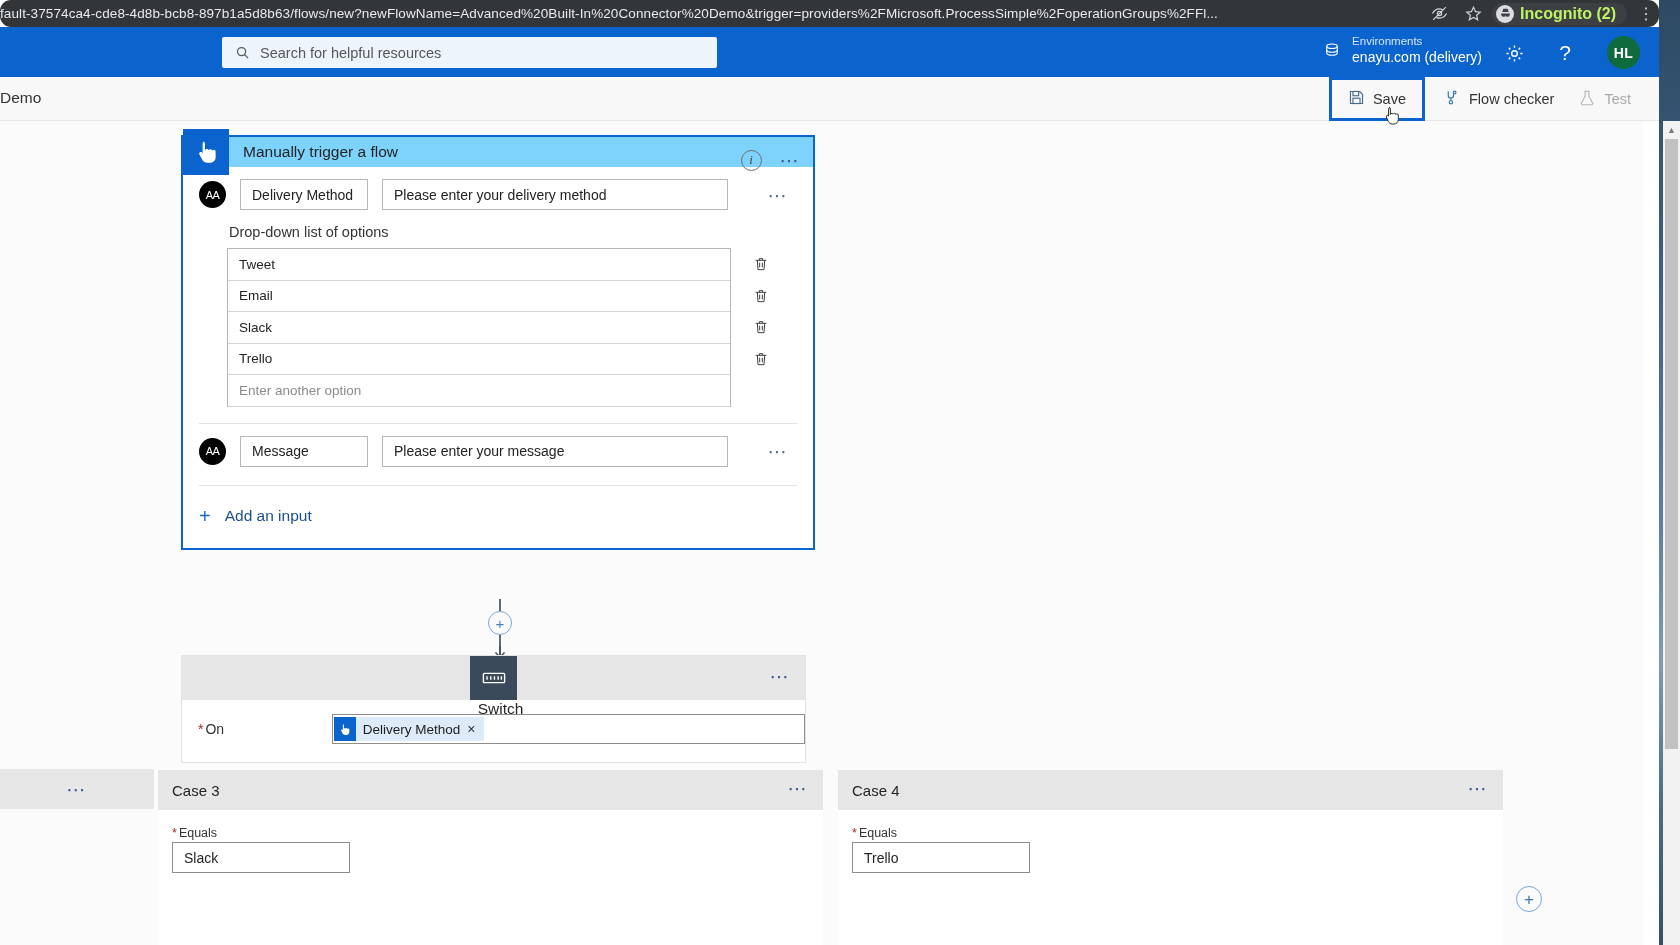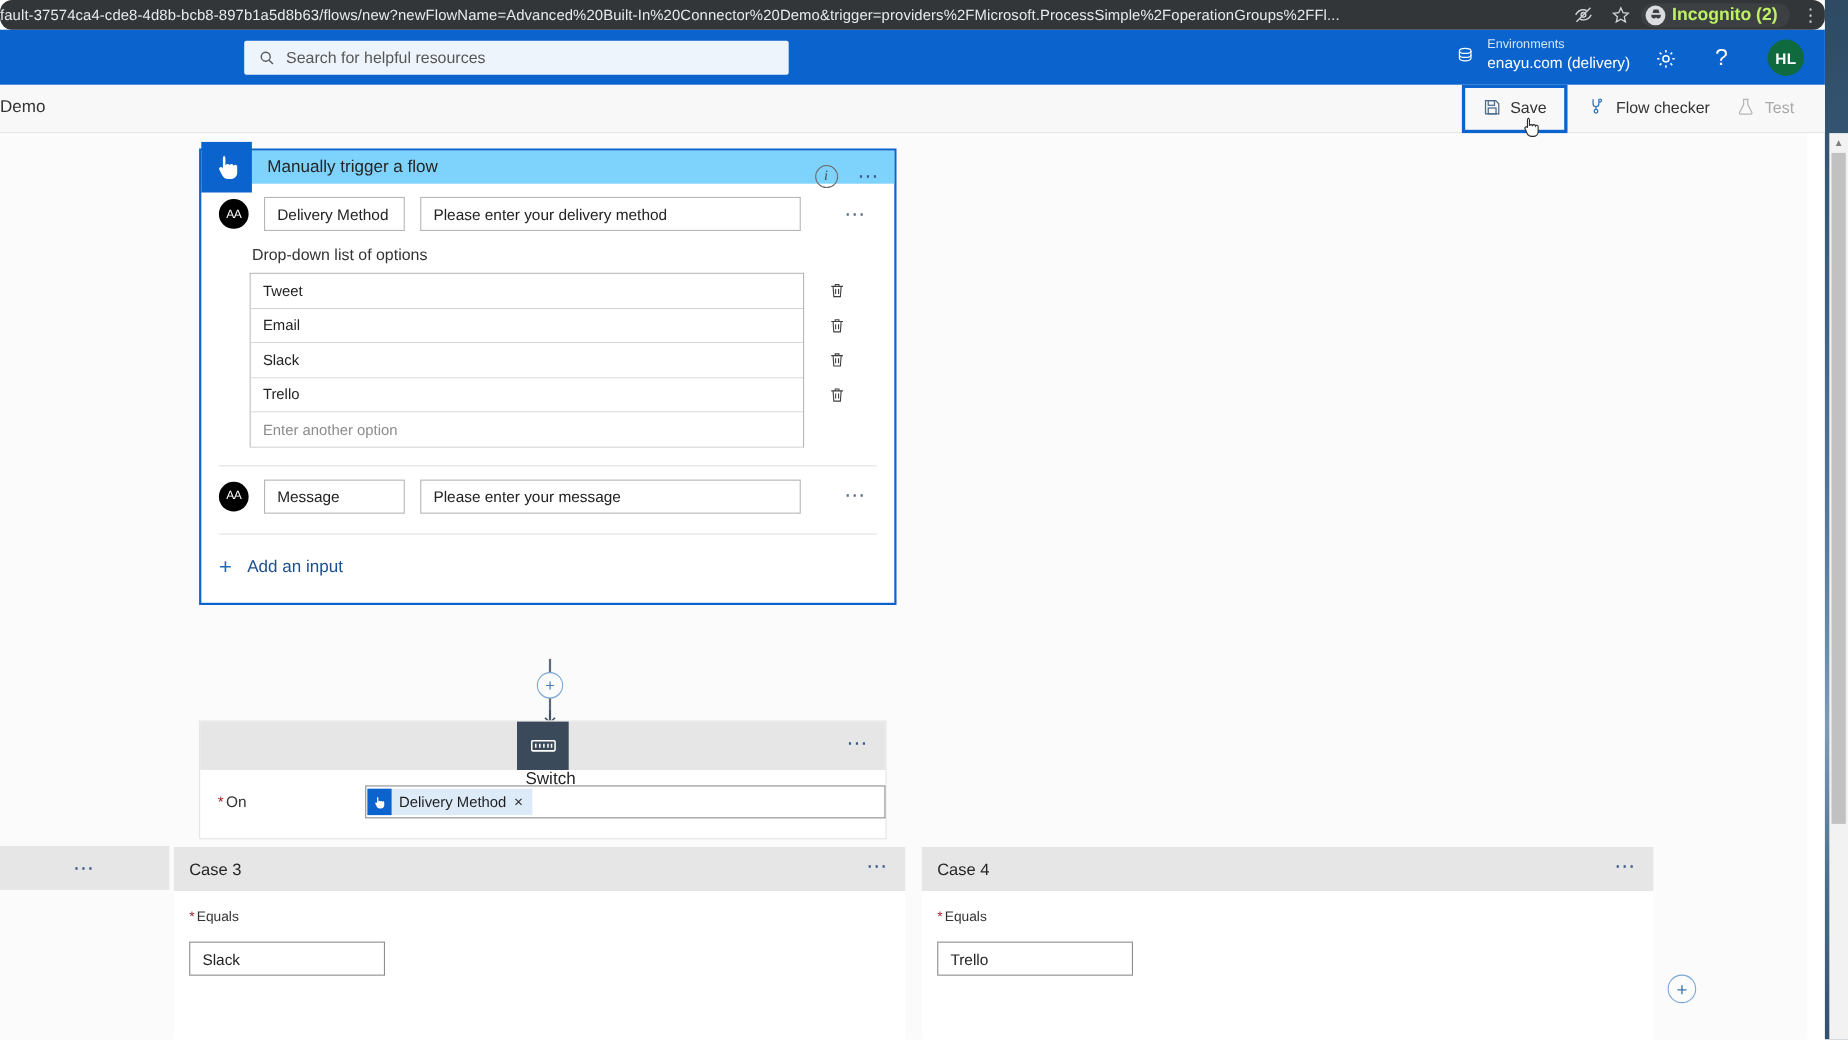--- a/index.html
+++ b/index.html
@@ -243,21 +243,21 @@
   }
   .case-card { position: absolute; top: 1px; background: #ffffff; }
   .case-card.c3 { left: 158px; width: 665px; }
   .case-card.c4 { left: 838px; width: 665px; }
   .case-head {
     height: 40px; background: #e6e6e6; display: flex; align-items: center; position: relative;
   }
   .case-title { margin-left: 14px; font-size: 15px; color: #252525; }
   .case-head .ellipsis { position: absolute; right: 14px; top: 9px; }
   .case-body { padding: 16px 0 0 14px; background: #fff; height: 136px; }
-  .equals-label { font-size: 12.5px; color: #333; margin-bottom: 16px; }
+  .equals-label { font-size: 12.5px; color: #333; margin-bottom: 2px; }
   .equals-field {
     width: 178px; height: 31px; border: 1px solid #8d8d8d; background: #fff;
     display: flex; align-items: center; padding-left: 11px; font-size: 14px; color: #232323;
   }
 
   .add-case-btn {
     position: absolute; left: 1516px; top: 765px;
     width: 26px; height: 26px; border-radius: 50%;
     border: 1.4px solid #7aa7d6; color: #3f78ad;
     display: flex; align-items: center; justify-content: center;

